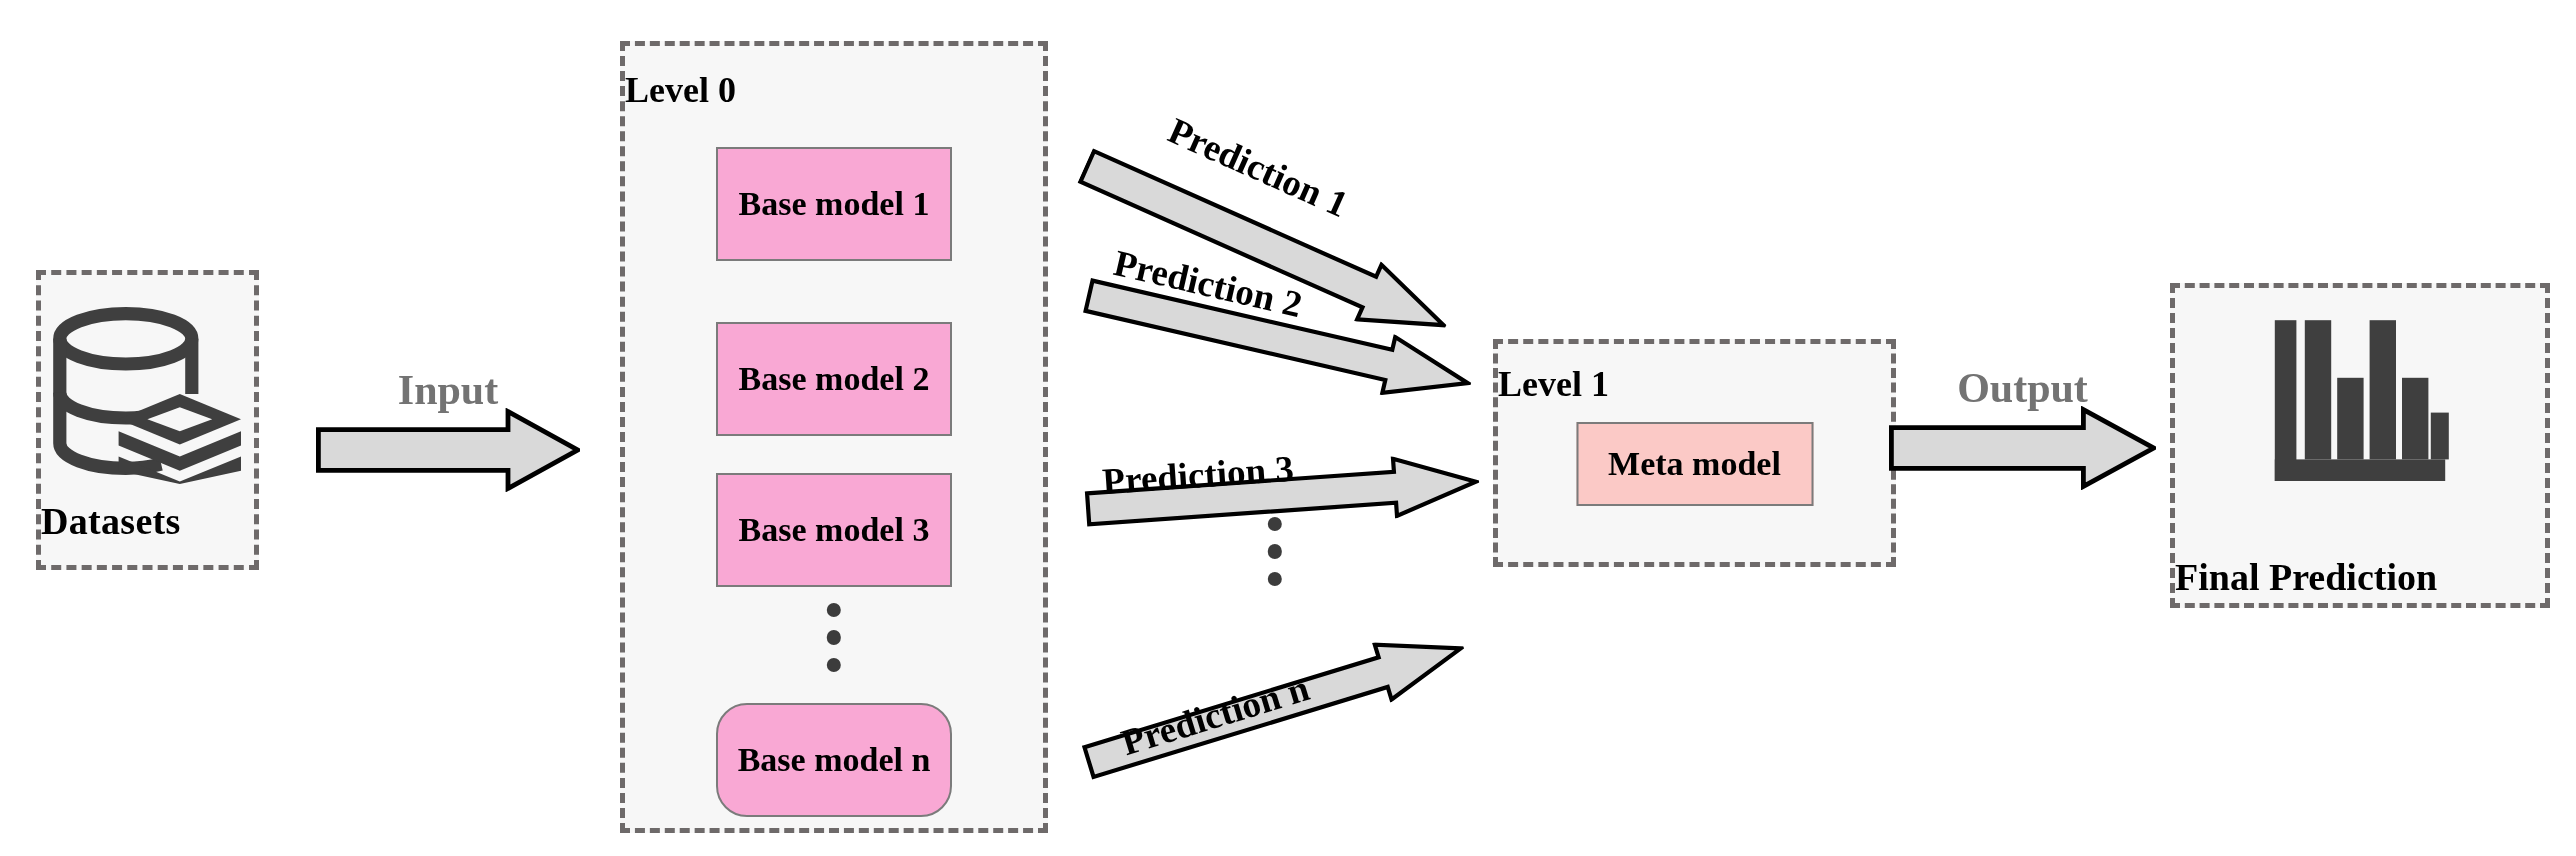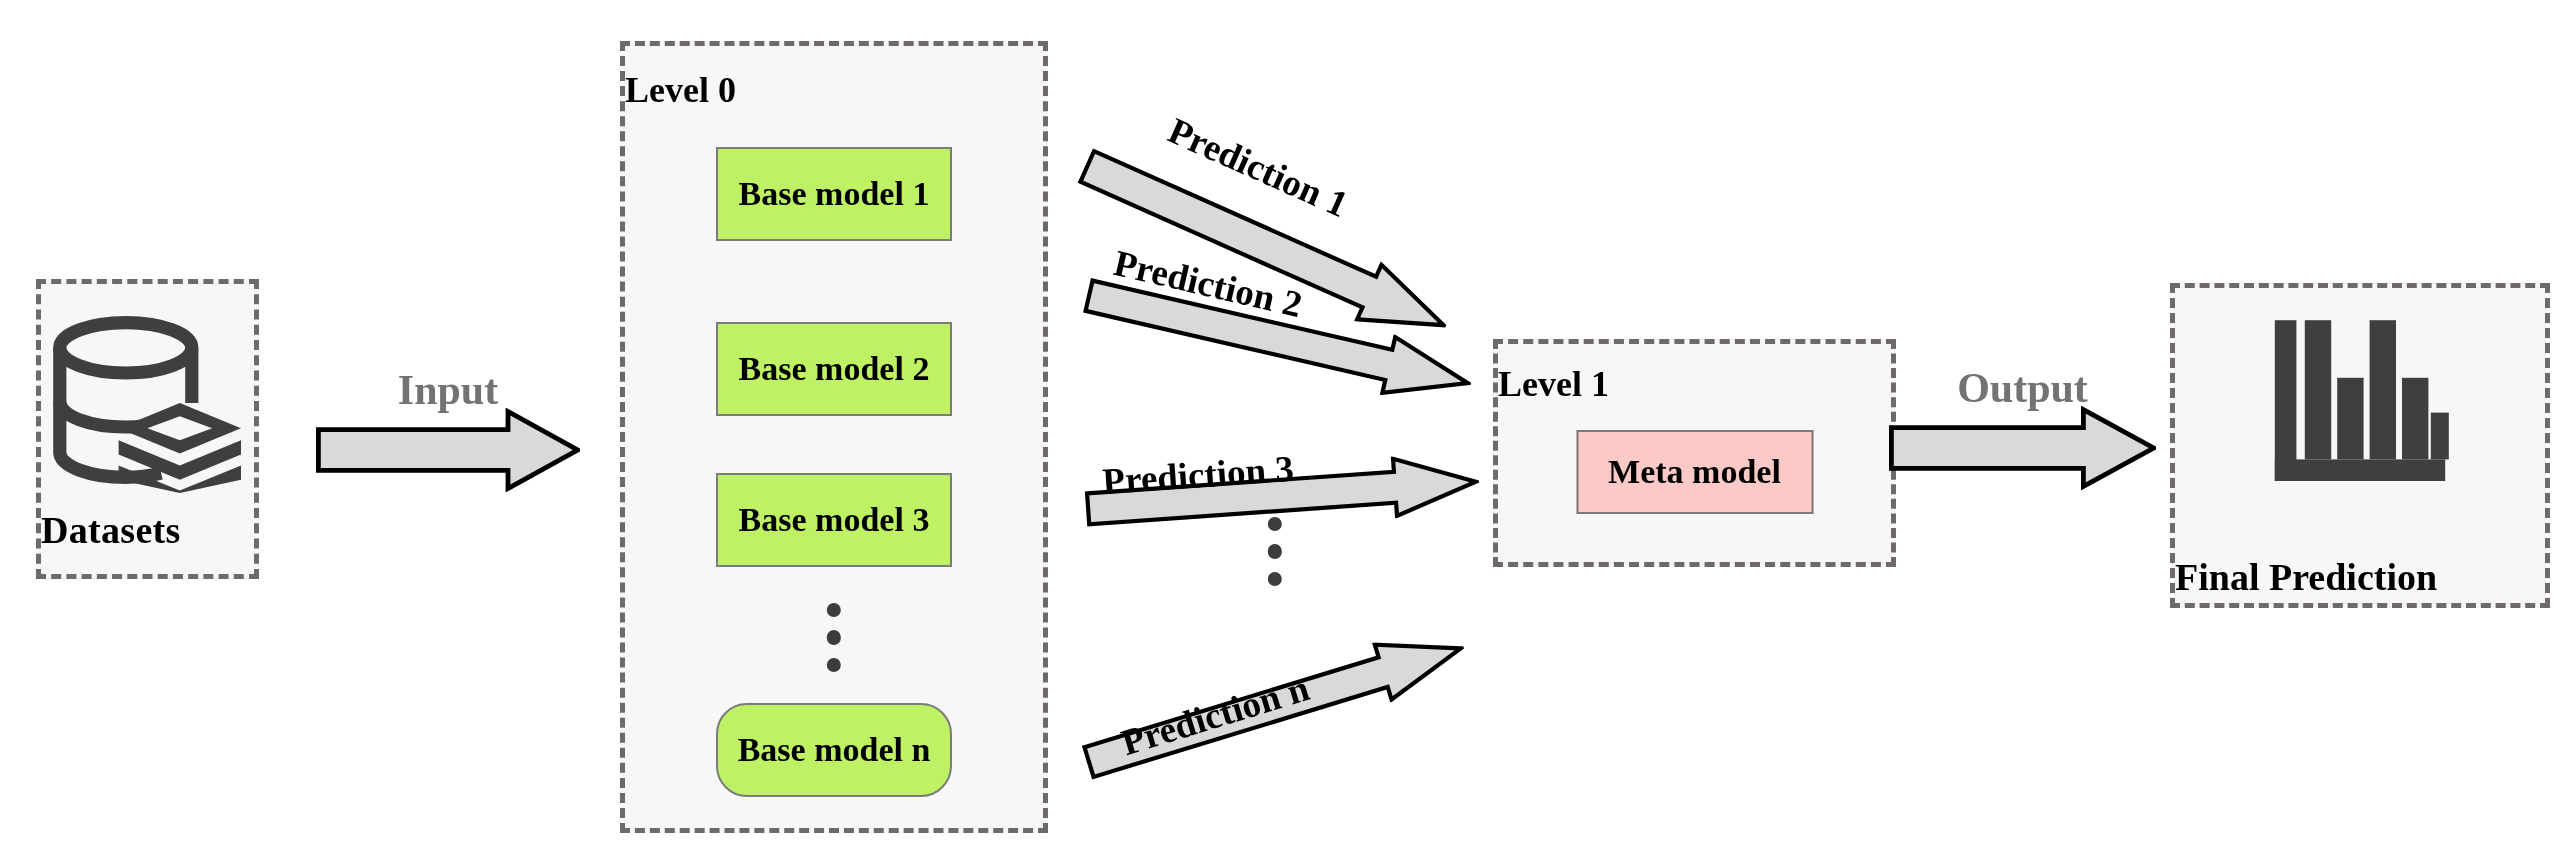--- a/index.html
+++ b/index.html
@@ -33,21 +33,21 @@
     left: 0;
     right: 0;
     font-weight: bold;
     color: #000000;
     white-space: nowrap;
   }
 
   
   #datasets-panel {
     left: 36px;
-    top: 279px;
+    top: 270px;
     width: 223px;
     height: 300px;
   }
   #datasets-icon-wrap {
     position: absolute;
     left: 50%;
     top: 29px;
     transform: translateX(-50%);
     width: 198px;
     height: 180px;
@@ -105,23 +105,23 @@
     border: 2.4px solid #7b7b7b;
     display: flex;
     align-items: center;
     justify-content: center;
     font-weight: bold;
     font-size: 34px;
     color: #000000;
     white-space: nowrap;
   }
   .model-box.base {
-    background: #bef264;
+    background: #f9a8d4;
     width: 236px;
-    height: 94px;
+    height: 114px;
   }
   #base-model-1 { top: 101px; }
   #base-model-2 { top: 276px; text-align: center; }
   #base-model-3 { top: 427px; }
   #base-model-n { top: 657px; border-radius: 31px; }
 
   .vdots {
     position: absolute;
     left: 50%;
     transform: translateX(-50%);
@@ -148,21 +148,21 @@
     margin-left: 22px;
   }
   #level1-title {
     top: 19px;
     font-size: 36px;
   }
   .model-box.meta {
     background: #fbc9c6;
     width: 237px;
     height: 84px;
-    top: 86px;
+    top: 78px;
   }
 
   
   #final-panel {
     left: 2170px;
     top: 283px;
     width: 380px;
     height: 325px;
   }
   #final-icon-wrap {

